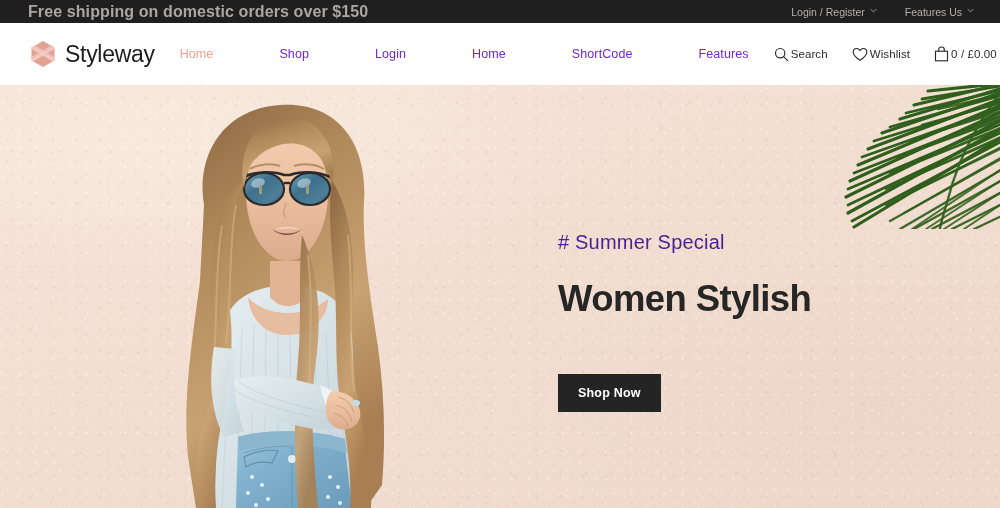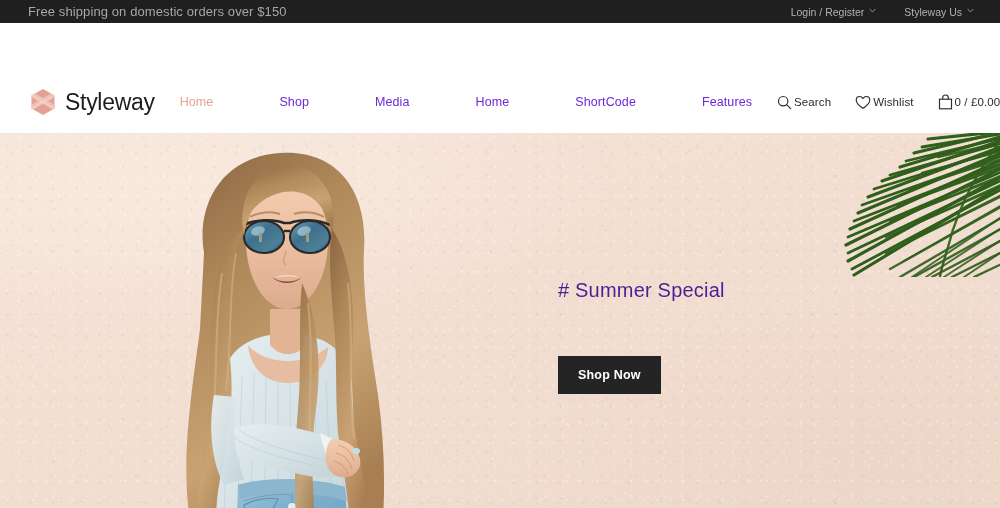--- a/index.html
+++ b/index.html
@@ -15,23 +15,24 @@
   
   .announce {
     height: 23px;
     background: #1f1f1f;
     display: flex;
     align-items: center;
     justify-content: space-between;
     padding: 0 26px 0 28px;
   }
   .announce-text {
-    font-size: 13px;
+    font-size: 16px;
     color: #a9a6a3;
     letter-spacing: .1px;
+    font-weight: bold;
   }
   .announce-right {
     display: flex;
     align-items: center;
     gap: 28px;
   }
   .announce-link {
     font-size: 10.5px;
     color: #b4b1ae;
     display: flex;
@@ -45,21 +46,20 @@
   }
   .chev svg { display: block; }
 
   
   .header {
     height: 62px;
     background: #ffffff;
     display: flex;
     align-items: center;
     padding: 0 26px 0 30px;
-    margin-top: 48px;
   }
 
   .brand {
     display: flex;
     align-items: center;
     gap: 9px;
     cursor: pointer;
     width: 260px;
   }
   .logo-mark { width: 26px; height: 28px; display: block; }
@@ -172,21 +172,21 @@
     margin-bottom: 22px;
   }
   .headline {
     font-size: 36.5px;
     line-height: 46px;
     font-weight: 700;
     color: #262626;
     letter-spacing: -.6px;
   }
   .cta {
-    margin-top: 32px;
+    margin-top: 52px;
     display: inline-block;
     background: #242424;
     color: #ffffff;
     font-size: 12.5px;
     font-weight: 700;
     letter-spacing: .2px;
     padding: 12px 20px;
     border: none;
     cursor: pointer;
     font-family: "Liberation Sans", sans-serif;
@@ -202,21 +202,21 @@
     <div class="announce-link">
       <span>Login / Register</span>
       <span class="chev">
         <svg viewBox="0 0 10 10" width="7" height="7">
             <path d="M1 3 L5 7 L9 3" fill="none" stroke="#b4b1ae" stroke-width="1.2"></path>
           </svg>
       </span>
     </div>
 
     <div class="announce-link">
-      <span>Styleway Us</span>
+      <span>Features Us</span>
       <span class="chev">
         <svg viewBox="0 0 10 10" width="7" height="7">
             <path d="M1 3 L5 7 L9 3" fill="none" stroke="#b4b1ae" stroke-width="1.2"></path>
           </svg>
       </span>
     </div>
 
   </div>
 </div>
 
@@ -238,21 +238,21 @@
           <path d="M25 6 L1 20 L1 21.6 L25 7.6 Z" fill="#f7ddd5" opacity=".6"></path>
         </g>
       </svg>
     </span>
     <span class="brand-name">Styleway</span>
   </div>
 
   <nav class="nav">
     <div class="nav-item active">Home</div>
     <div class="nav-item">Shop</div>
-    <div class="nav-item">Media</div>
+    <div class="nav-item">Login</div>
     <div class="nav-item">Home</div>
     <div class="nav-item">ShortCode</div>
     <div class="nav-item">Features</div>
   </nav>
 
   <div class="utils">
 
     <div class="util">
       <span>
         <svg width="15" height="15" viewBox="0 0 16 16">
@@ -508,17 +508,18 @@
 
         <path d="M62 262 C56 296 60 330 72 352 L92 346 C82 322 80 292 84 264 Z" fill="url(#topG)" opacity=".95"></path>
 
       </g>
     </svg>
   </div>
 
   <div class="hero-copy">
     <div class="eyebrow"># Summer Special</div>
     <div class="headline">
+      <div>Women Stylish</div>
     </div>
     <button class="cta">Shop Now</button>
   </div>
 
 </div>
 
 </body></html>

